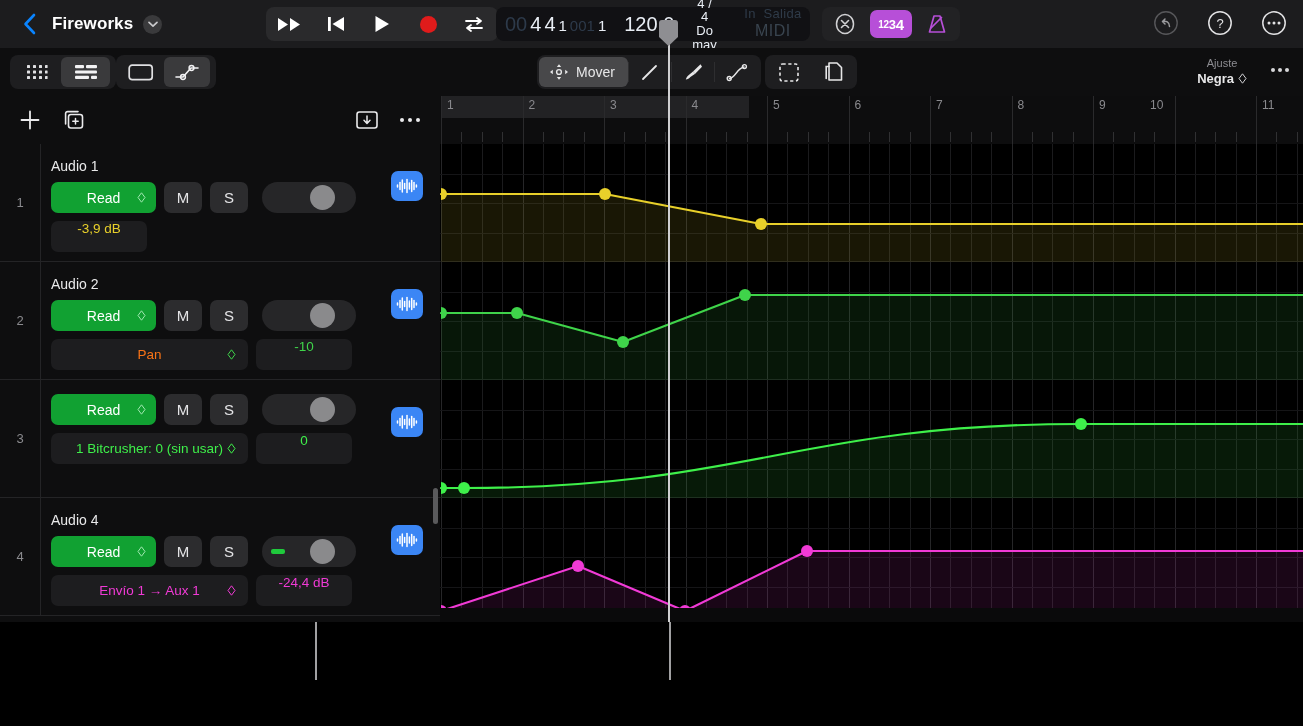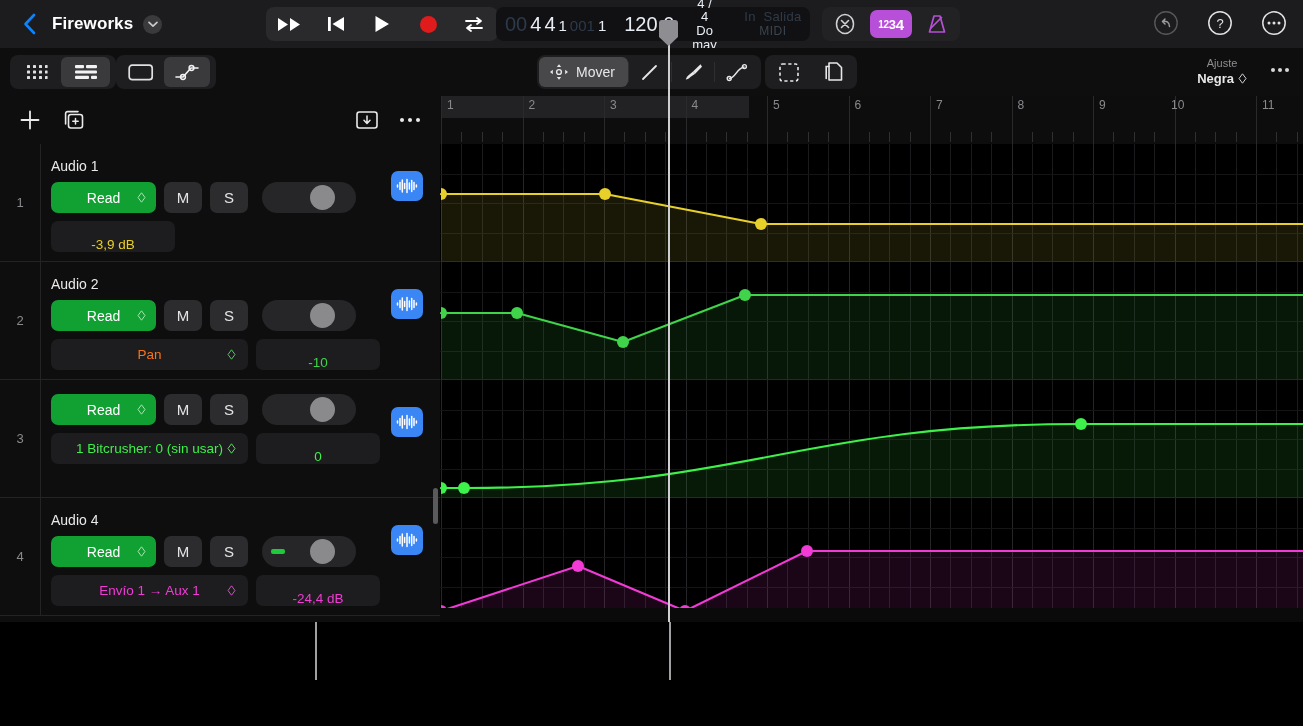--- a/index.html
+++ b/index.html
@@ -42,21 +42,21 @@
   .lcd-pos .brt { color:#e9eef5; font-size:20px; font-weight:500; }
   .lcd-pos .brt.sm { font-size:15px; }
   .lcd-pos .dim.sm { font-size:15px; }
   .lcd-div { width:1px; height:22px; background:#303038; margin:0 9px; }
   .lcd-tempo { color:#e9eef5; font-size:20px; font-weight:500; }
   .lcd-sig { text-align:center; line-height:1.05; }
   .lcd-sig .a { color:#e9eef5; font-size:13px; }
   .lcd-sig .b { color:#e9eef5; font-size:13px; }
   .lcd-io { text-align:center; line-height:1.15; min-width:76px; }
   .lcd-io .a { color:#2f3b49; font-size:13px; letter-spacing:.3px; }
-  .lcd-io .b { color:#39444f; font-size:12px; letter-spacing:.5px; }
+  .lcd-io .b { color:#39444f; font-size:16px; letter-spacing:.5px; }
   .lcd-cpu { text-align:center; min-width:54px; }
   .cpu-bar { width:48px; height:4px; border-radius:2px; background:#33383e; position:relative; margin:0 auto 5px; }
   .cpu-bar i { position:absolute; left:0; top:0; width:6px; height:4px; border-radius:2px; background:#cfd6dd; }
   .lcd-cpu .b { color:#39444f; font-size:10px; letter-spacing:.5px; }
 
   .topright-group {
     position:absolute; left:822px; top:7px; height:34px; background:#222224; border-radius:8px;
     display:flex; align-items:center; padding:0 6px; gap:8px;
   }
   .sq-btn { width:34px; height:28px; display:flex; align-items:center; justify-content:center; cursor:pointer; border-radius:6px; }
@@ -101,21 +101,21 @@
            color:#e4e4e6; font-size:15px; cursor:pointer; }
   .slider { width:94px; height:31px; background:#262628; border-radius:16px; position:relative; cursor:pointer; margin-left:6px; }
   .slider .thumb { position:absolute; top:3px; width:25px; height:25px; border-radius:50%; background:#8a8a8c; }
   .slider .meter { position:absolute; left:9px; top:13px; height:5px; border-radius:2px; background:#1fc93c; }
   .wavebtn { position:absolute; right:17px; top:27px; width:32px; height:30px; background:#3b86f5; border-radius:7px;
              display:flex; align-items:center; justify-content:center; cursor:pointer; }
   .trow2 { display:flex; gap:8px; margin-top:8px; }
   .param { width:197px; height:31px; background:#1d1d1f; border-radius:7px; display:flex; align-items:center; justify-content:center;
            font-size:13.5px; cursor:pointer; position:relative; }
   .param .dia { position:absolute; right:12px; }
-  .pval { width:124px; height:31px; background:#1d1d1f; border-radius:7px; display:flex; align-items:flex-end; justify-content:center;
+  .pval { width:96px; height:31px; background:#1d1d1f; border-radius:7px; display:flex; align-items:flex-start; justify-content:center;
           font-size:13.5px; cursor:pointer; }
 
   .panel-scrollbar { position:absolute; left:433px; top:488px; width:5px; height:36px; background:#5a5a5c; border-radius:3px; cursor:pointer; }
 
   
   .arrange { position:absolute; left:440px; top:96px; width:863px; height:526px; background:#000; overflow:hidden; }
   .ruler { position:absolute; left:0; top:0; width:863px; height:48px; background:#0d0d0e; }
   .ruler .cycle { position:absolute; left:0; top:0; height:22px; background:#222224; }
   .ruler .bl { position:absolute; top:0; width:1px; height:48px; background:#2a2a2c; }
   .ruler .bnum { position:absolute; top:2px; color:#8a8a8e; font-size:12px; }
@@ -633,21 +633,21 @@
         <div class="bnum" style="left: 577.5px;">8</div>
         <div class="tick" style="left: 591.875px;"></div>
         <div class="tick" style="left: 612.25px;"></div>
         <div class="tick" style="left: 632.625px;"></div>
         <div class="bl" style="left: 653px;"></div>
         <div class="bnum" style="left: 659px;">9</div>
         <div class="tick" style="left: 673.375px;"></div>
         <div class="tick" style="left: 693.75px;"></div>
         <div class="tick" style="left: 714.125px;"></div>
         <div class="bl" style="left: 734.5px;"></div>
-        <div class="bnum" style="left: 731px;">10</div>
+        <div class="bnum" style="left: 710px;">10</div>
         <div class="tick" style="left: 754.875px;"></div>
         <div class="tick" style="left: 775.25px;"></div>
         <div class="tick" style="left: 795.625px;"></div>
         <div class="bl" style="left: 816px;"></div>
         <div class="bnum" style="left: 822px;">11</div>
         <div class="tick" style="left: 836.375px;"></div>
         <div class="tick" style="left: 856.75px;"></div>
       </div>
     <div class="lanes" id="lanes">
         <div class="lane" style="top: 0px;">

